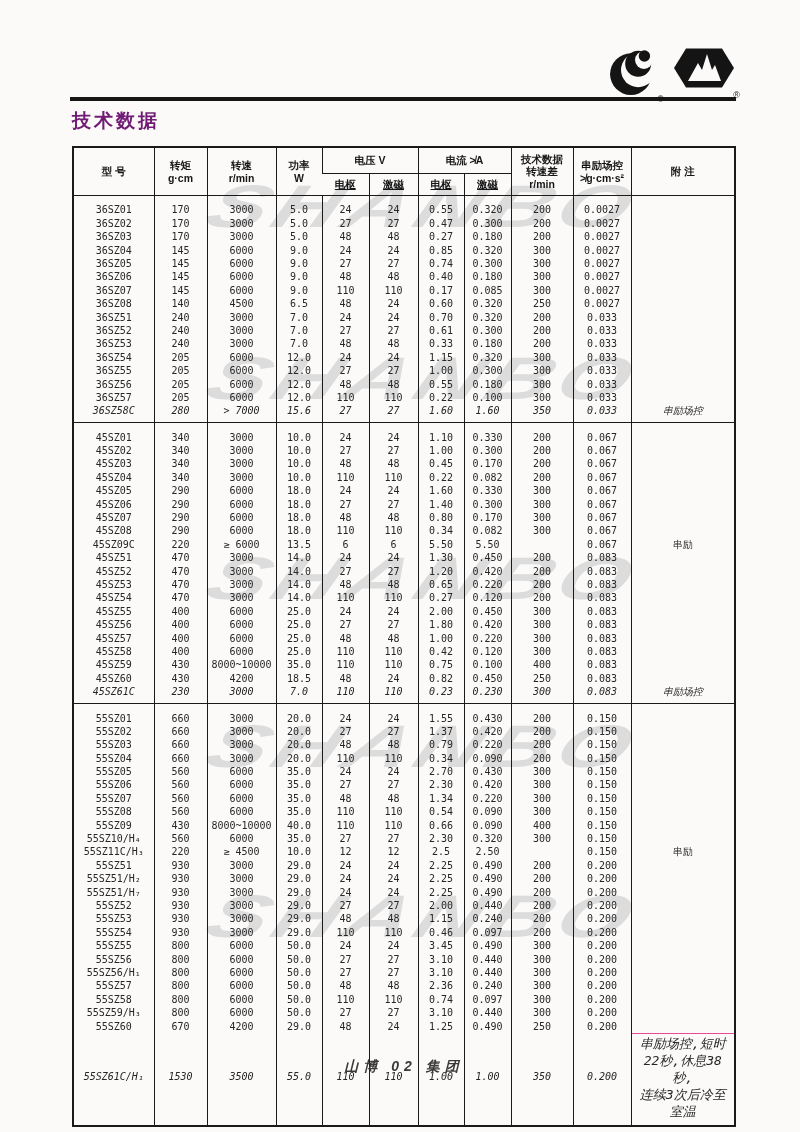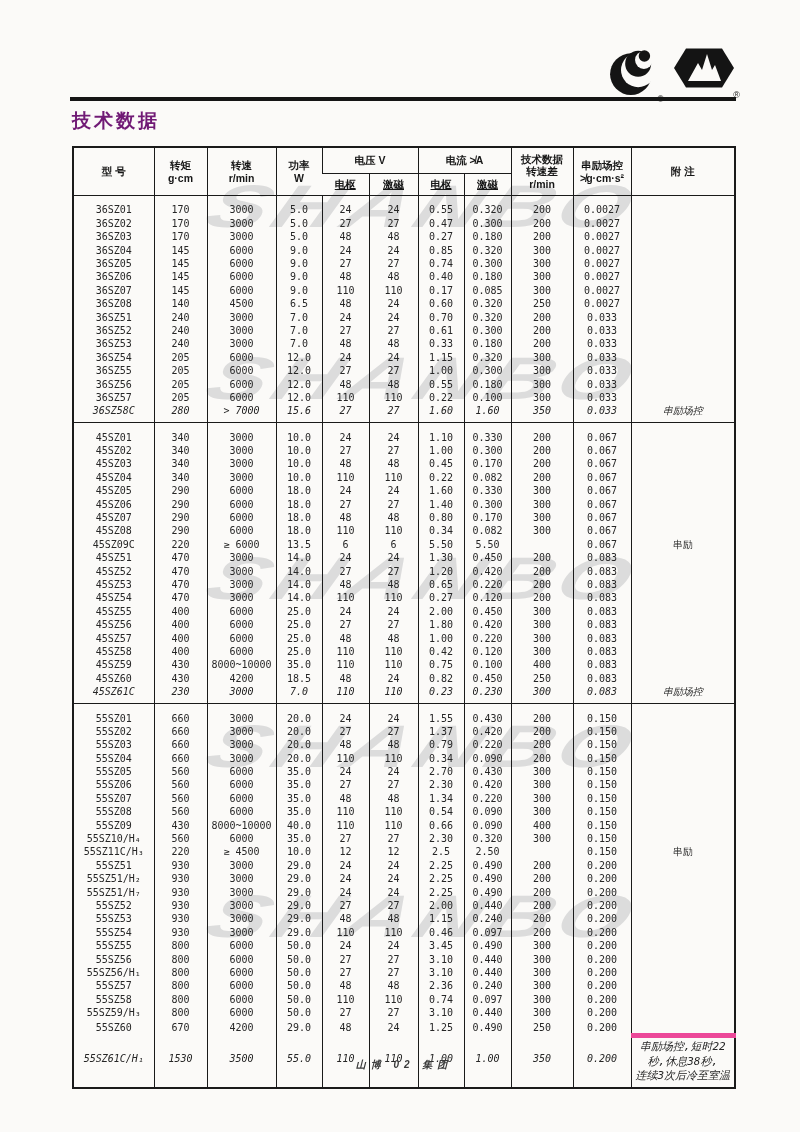--- a/index.html
+++ b/index.html
@@ -88,29 +88,29 @@
   tbody.block tr:last-child td{padding-bottom:4px;font-style:italic;}
   td.c-model{
     text-align:left;padding-left:19px;
     font-family:"DejaVu Sans Mono","Liberation Mono",monospace;
   }
   td.c-note{
     font-family:"Liberation Sans",sans-serif;
     font-size:10px;letter-spacing:2px;
   }
   td.c-note.note-box{
-    font-size:11px;letter-spacing:0;line-height:1.3;
-    white-space:pre-line;border-top:5px solid #ec4899;
+    font-size:13px;letter-spacing:0;line-height:1.3;
+    white-space:pre-line;border-top:1px solid #ec4899;
     padding:2px 2px 2px 2px;
   }
   .footer{
     position:absolute;top:1058px;left:72px;width:664px;
     text-align:center;z-index:2;
     font-style:italic;font-weight:bold;
-    font-size:10px;letter-spacing:5px;color:#3a3a3a;
+    font-size:14px;letter-spacing:5px;color:#3a3a3a;
   }
 </style>
 </head>
 <body>
 
 <div class="page">
 
   <div class="wm" style="top:172px;">SHANBO</div>
   <div class="wm" style="top:344px;">SHANBO</div>
   <div class="wm" style="top:544px;">SHANBO</div>

